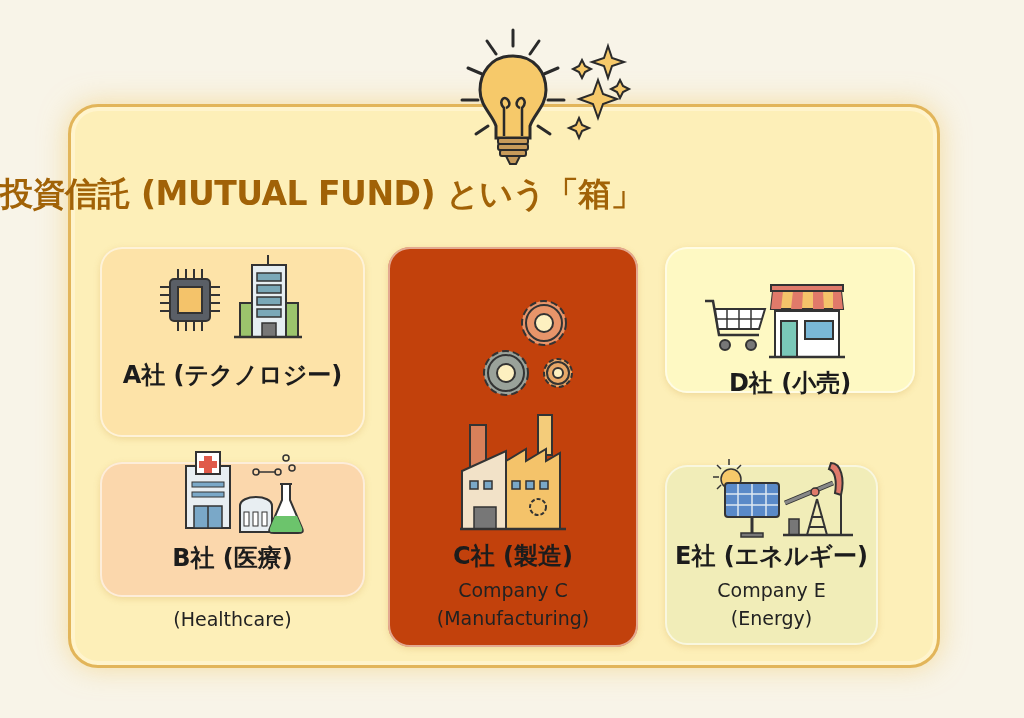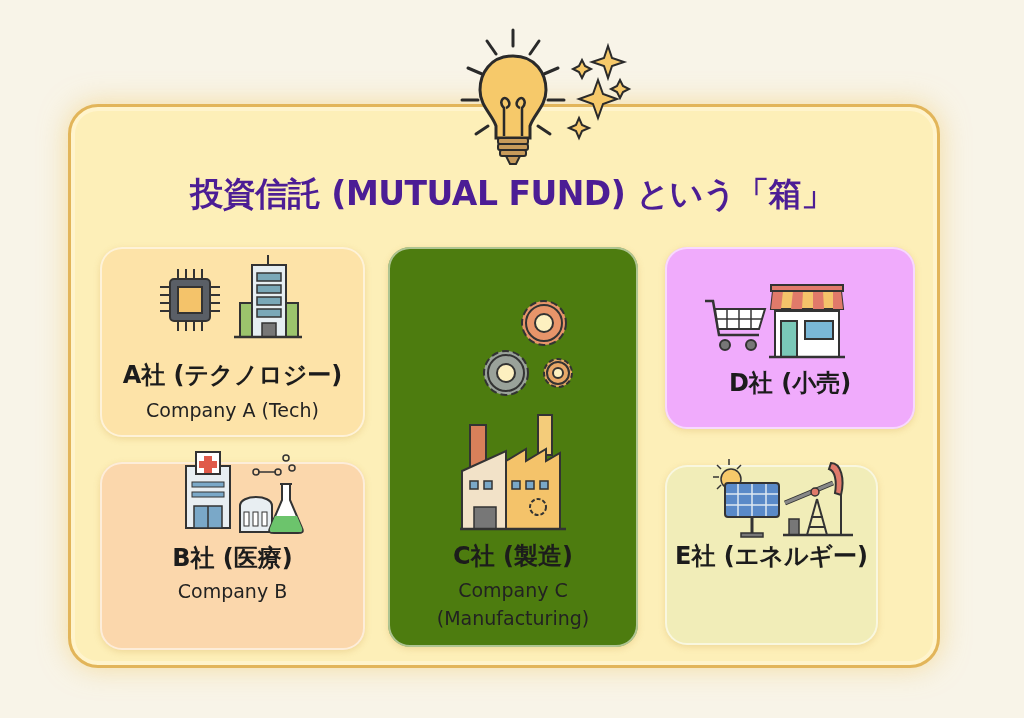--- a/index.html
+++ b/index.html
@@ -1,18 +1,18 @@
 <!DOCTYPE html>
 <html><head>
 <meta charset="utf-8">
 <style>
   html,body{margin:0;padding:0;}
   body{width:1024px;height:718px;background:#f8f4e8;position:relative;overflow:hidden;font-family:"DejaVu Sans","Liberation Sans",sans-serif;}
   .outer{position:absolute;left:68px;top:104px;width:872px;height:564px;border:3px solid #e2b55a;border-radius:30px;background:#fdefb8;box-shadow:0 0 28px rgba(240,200,100,.55), inset 0 0 0 4px #fff4cc;box-sizing:border-box;}
-  .title{position:absolute;left:0;top:172px;width:1024px;text-align:center;font-weight:bold;font-size:33px;color:#4c1d95;letter-spacing:-0.5px;}
+  .title{position:absolute;left:0;top:172px;width:1024px;font-weight:bold;font-size:33px;color:#a16207;letter-spacing:-0.5px;}
   .card{position:absolute;border-radius:22px;box-sizing:border-box;box-shadow:0 2px 6px rgba(200,150,60,.25), inset 0 0 0 2px rgba(255,255,255,.55);text-align:center;color:#1c1c1c;padding-left:12px;}
   .card .ja{font-weight:bold;font-size:24px;position:absolute;left:0;width:100%;}
   .card .en{font-size:19px;position:absolute;left:0;width:100%;line-height:26px;color:#222;}
   .icon{position:absolute;}
   .bulb{position:absolute;left:440px;top:8px;}
 </style>
 </head>
 <body>
 
 <div class="outer"></div>
@@ -75,24 +75,23 @@
     <rect x="54" y="48" width="14" height="34" fill="#9cc46c" stroke="#333" stroke-width="2"></rect>
     <rect x="22" y="10" width="34" height="72" fill="#e6eef2" stroke="#333" stroke-width="2"></rect>
     <rect x="27" y="18" width="24" height="8" fill="#7aa8b8" stroke="#333" stroke-width="1.5"></rect>
     <rect x="27" y="30" width="24" height="8" fill="#7aa8b8" stroke="#333" stroke-width="1.5"></rect>
     <rect x="27" y="42" width="24" height="8" fill="#7aa8b8" stroke="#333" stroke-width="1.5"></rect>
     <rect x="27" y="54" width="24" height="8" fill="#7aa8b8" stroke="#333" stroke-width="1.5"></rect>
     <rect x="32" y="68" width="14" height="14" fill="#777" stroke="#333" stroke-width="1.5"></rect>
     <line x1="4" y1="82" x2="72" y2="82" stroke="#333" stroke-width="2.5"></line>
   </svg>
   <div class="ja" style="top:112px">A社 (テクノロジー)</div>
-  <div class="en" style="top:150px">Company A (Tech)</div>
-</div>
-
-<div class="card" style="left:100px;top:462px;width:265px;height:188px;background:#fbd7ac;">
+</div>
+
+<div class="card" style="left:100px;top:462px;width:265px;height:135px;background:#fbd7ac;">
   <svg class="icon" style="left:82px;top:-12px" width="60" height="80" viewBox="0 0 60 80">
     <rect x="4" y="16" width="44" height="62" fill="#e8eef2" stroke="#333" stroke-width="2"></rect>
     <rect x="14" y="2" width="24" height="22" fill="#fff" stroke="#333" stroke-width="2"></rect>
     <path d="M22 6 h8 v5 h5 v7 h-5 v5 h-8 v-5 h-5 v-7 h5 z" fill="#e05a4a"></path>
     <rect x="10" y="32" width="32" height="5" fill="#7aa8c8" stroke="#333" stroke-width="1"></rect>
     <rect x="10" y="42" width="32" height="5" fill="#7aa8c8" stroke="#333" stroke-width="1"></rect>
     <rect x="12" y="56" width="28" height="22" fill="#7aa8c8" stroke="#333" stroke-width="1.5"></rect>
     <line x1="26" y1="56" x2="26" y2="78" stroke="#333" stroke-width="1.5"></line>
   </svg>
   <svg class="icon" style="left:138px;top:-8px" width="60" height="80" viewBox="0 0 60 80">
@@ -104,24 +103,24 @@
     <path d="M2 78 L2 52 C2 40 34 40 34 52 L34 78 Z" fill="#e8eef2" stroke="#333" stroke-width="2"></path>
     <rect x="6" y="58" width="5" height="14" fill="#fff" stroke="#333" stroke-width="1"></rect>
     <rect x="15" y="58" width="5" height="14" fill="#fff" stroke="#333" stroke-width="1"></rect>
     <rect x="24" y="58" width="5" height="14" fill="#fff" stroke="#333" stroke-width="1"></rect>
   </svg>
   <svg class="icon" style="left:168px;top:20px" width="36" height="52" viewBox="0 0 36 52">
     <path d="M12 2 L24 2 M14 2 L14 18 L2 46 C0 50 2 51 6 51 L30 51 C34 51 36 50 34 46 L22 18 L22 2" fill="#fff" stroke="#333" stroke-width="2"></path>
     <path d="M7 34 L29 34 L34 46 C35 50 33 50 30 50 L6 50 C3 50 1 50 2 46 Z" fill="#6cc46c"></path>
   </svg>
   <div class="ja" style="top:80px">B社 (医療)</div>
-  <div class="en" style="top:116px">Company B</div>
-</div>
-
-<div class="card" style="left:388px;top:247px;width:250px;height:400px;background:#4d7c0f;">
+  <div class="en" style="top:144px">(Healthcare)</div>
+</div>
+
+<div class="card" style="left:388px;top:247px;width:250px;height:400px;background:#c2410c;">
   <svg class="icon" style="left:88px;top:48px" width="110" height="115" viewBox="0 0 110 115">
     <g stroke="#333" stroke-width="2">
       <circle cx="68" cy="28" r="22" fill="#e8956a" stroke-dasharray="7 4"></circle>
       <circle cx="68" cy="28" r="18" fill="#e8956a"></circle>
       <circle cx="68" cy="28" r="9" fill="#fdf0c0"></circle>
       <circle cx="30" cy="78" r="22" fill="#9aa29a" stroke-dasharray="7 4"></circle>
       <circle cx="30" cy="78" r="18" fill="#9aa29a"></circle>
       <circle cx="30" cy="78" r="9" fill="#fdf0c0"></circle>
       <circle cx="82" cy="78" r="14" fill="#e8a868" stroke-dasharray="5 3"></circle>
       <circle cx="82" cy="78" r="11" fill="#e8a868"></circle>
@@ -141,21 +140,21 @@
     <rect x="80" y="86" width="8" height="8" fill="#7aa8c8" stroke="#333" stroke-width="1.5"></rect>
     <rect x="14" y="112" width="22" height="22" fill="#777" stroke="#333" stroke-width="1.5"></rect>
     <circle cx="78" cy="112" r="8" fill="none" stroke="#333" stroke-width="2" stroke-dasharray="4 2"></circle>
     <line x1="0" y1="134" x2="106" y2="134" stroke="#333" stroke-width="2.5"></line>
   </svg>
   <div class="ja" style="top:293px">C社 (製造)</div>
   <div class="en" style="top:330px">Company C</div>
   <div class="en" style="top:358px">(Manufacturing)</div>
 </div>
 
-<div class="card" style="left:665px;top:247px;width:250px;height:182px;background:#f0abfc;text-decoration:underline;">
+<div class="card" style="left:665px;top:247px;width:250px;height:146px;background:#fef9c3;text-decoration:underline;">
   <svg class="icon" style="left:38px;top:50px" width="66" height="60" viewBox="0 0 66 60">
     <path d="M2 4 L10 4 L16 38 L56 38" fill="none" stroke="#333" stroke-width="2.5"></path>
     <path d="M12 12 L62 12 L56 32 L15 32 Z" fill="#fff" stroke="#333" stroke-width="2"></path>
     <g stroke="#333" stroke-width="1.5">
         <line x1="24" y1="12" x2="24" y2="32"></line>
         <line x1="36" y1="12" x2="36" y2="32"></line>
         <line x1="48" y1="12" x2="48" y2="32"></line>
         <line x1="13" y1="22" x2="59" y2="22"></line>
       </g>
     <circle cx="22" cy="48" r="5" fill="#777" stroke="#333" stroke-width="2"></circle>
@@ -205,13 +204,15 @@
     <path d="M34 40 L24 76 M34 40 L44 76 M28 58 L40 58 M26 68 L42 68" stroke="#333" stroke-width="2" fill="none"></path>
     <line x1="2" y1="44" x2="50" y2="24" stroke="#333" stroke-width="5"></line>
     <line x1="2" y1="44" x2="50" y2="24" stroke="#888" stroke-width="3"></line>
     <circle cx="32" cy="33" r="4" fill="#e07a6a" stroke="#333" stroke-width="1.5"></circle>
     <path d="M48 4 C58 4 62 20 58 36 L52 34 C54 22 52 12 46 10 Z" fill="#e07a6a" stroke="#333" stroke-width="2"></path>
     <line x1="58" y1="36" x2="58" y2="76" stroke="#333" stroke-width="2"></line>
     <rect x="6" y="60" width="10" height="16" fill="#777" stroke="#333" stroke-width="1.5"></rect>
     <line x1="0" y1="76" x2="70" y2="76" stroke="#333" stroke-width="2.5"></line>
   </svg>
   <div class="ja" style="top:75px">E社 (エネルギー)</div>
+  <div class="en" style="top:112px">Company E</div>
+  <div class="en" style="top:140px">(Energy)</div>
 </div>
 
 </body></html>

